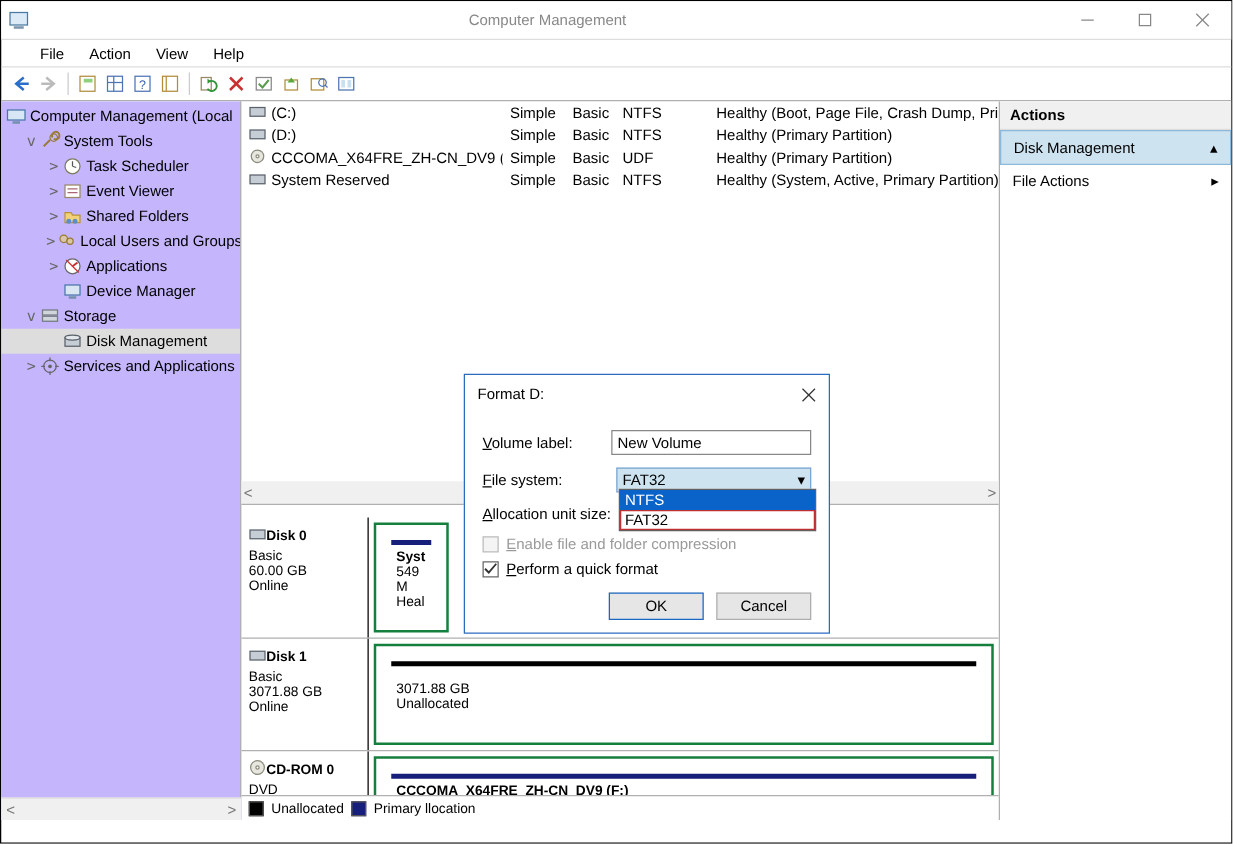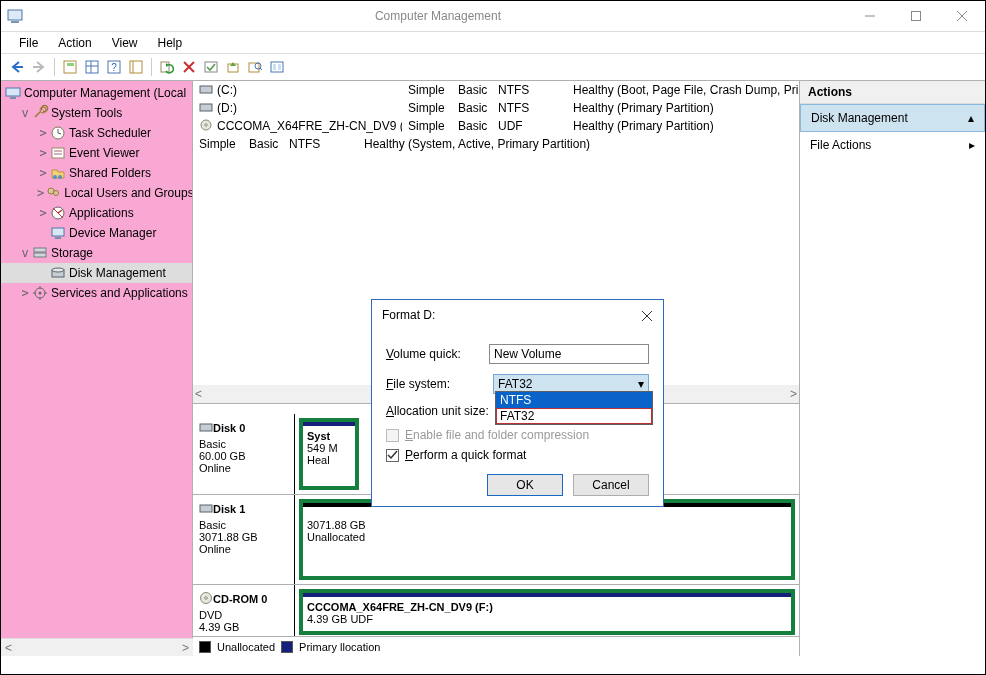--- a/index.html
+++ b/index.html
@@ -3,27 +3,27 @@
 <meta charset="utf-8">
 <style>
 * { margin:0; padding:0; box-sizing:border-box; }
 body { font-family:"Segoe UI",Tahoma,sans-serif; font-size:12px; background:#fff; color:#000; overflow:hidden; }
 .window { width:986px; height:675px; border:1px solid #000; display:flex; flex-direction:column; background:#fff; }
 .titlebar { height:30px; display:flex; align-items:center; padding-left:6px; color:#888; background:#fff; }
 .titlebar .icon { width:16px; height:16px; margin-right:6px; }
 .titlebar-title { flex:1;text-align:center; }
 .winbtns { display:flex; }
 .winbtn { width:46px; height:30px; display:flex; align-items:center; justify-content:center; color:#888; }
-.menubar { height:22px; display:flex; align-items:center; padding-left:8px; border-top:1px solid #ddd; }
+.menubar { height:22px; display:flex; align-items:center; padding-left:21px; border-top:1px solid #ddd; }
 .menu-item { padding:2px 10px; }
 .toolbar { height:28px; display:flex; align-items:center; padding-left:6px; gap:2px; border-top:1px solid #ddd; border-bottom:1px solid #b0b0b0; }
 .toolbtn { width:20px; height:20px; display:flex; align-items:center; justify-content:center; border:1px solid transparent; }
 .toolbar .sep { width:1px; height:18px; background:#ccc; margin:0 3px; }
 .content { flex:1; display:flex; overflow:hidden; position:relative; }
-.tree-pane { width:192px; border-right:1px solid #b0b0b0; overflow:hidden; background:#f9a8d4; }
+.tree-pane { width:192px; border-right:1px solid #b0b0b0; overflow:hidden; background:#c4b5fd; }
 .tree { padding:2px 0; }
 .tree-node { display:flex; align-items:center; padding:2px 0 2px 4px; white-space:nowrap; }
 .tree-node .tw { width:12px; text-align:center; color:#666; margin-right:1px; font-family:monospace; }
 .tree-node .ic { width:16px; height:16px; margin-right:3px; }
 .tree-node.sel { background:#ddd; }
 .tree .d1 { padding-left:18px; }
 .tree .d2 { padding-left:36px; }
 .center-pane { flex:1; display:flex; flex-direction:column; position:relative; overflow:hidden; }
 .vol-header { display:flex; background:#fff; border-bottom:1px solid #dcdcdc; height:22px; align-items:center; }
 .vol-header .col { padding:2px 6px; border-right:1px solid #dcdcdc; overflow:hidden; white-space:nowrap; }
@@ -32,21 +32,21 @@
 .vol-row .cell { padding:0 6px; overflow:hidden; white-space:nowrap; }
 .vol-row .cell.v { display:flex; align-items:center; gap:4px; }
 .cW0 { width:209px; } .cW1 { width:50px; } .cW2 { width:40px; } .cW3 { width:75px; } .cW4 { flex:1; }
 .hscroll-stub { height:18px; background:#f0f0f0; display:flex; align-items:center; padding:0 2px; justify-content:space-between; color:#777; }
 .disk-area { flex:1; overflow:hidden; border-top:1px solid #b0b0b0; }
 .disk-row { display:flex; border-top:1px solid #b0b0b0; min-height:80px; }
 .disk-row:first-child { border-top:none; margin-top:10px; }
 .disk-info { width:102px; padding:6px; font-size:11px; border-right:1px solid #000; }
 .disk-info .dh { display:flex; align-items:center; gap:0; font-weight:bold; margin-bottom:2px; }
 .disk-parts { flex:1; display:flex; padding:4px; gap:3px; }
-.part { border:4px solid #15803d; font-size:11px; padding:4px; overflow:hidden; }
+.part { border:2px solid #15803d; font-size:11px; padding:16px; overflow:hidden; }
 .part .top { height:4px; margin:-4px -4px 4px -4px; }
 .part .nm { font-weight:bold; }
 .legend { height:20px; display:flex; align-items:center; gap:6px; padding-left:6px; border-top:1px solid #b0b0b0; font-size:11px; }
 .legend .sw { width:12px; height:12px; border:1px solid #555; }
 .actions-pane { width:186px; border-left:1px solid #b0b0b0; background:#fff; }
 .actions-pane .hdr { background:#f0f0f0; font-weight:bold; padding:4px 8px; border-bottom:1px solid #ddd; }
 .actions-pane .item { padding:6px 10px; display:flex; justify-content:space-between; align-items:center; }
 .actions-pane .item.sel { background:#cee3f0; border:1px solid #8ab9dc; }
 .bottom-scroll { height:18px; background:#f0f0f0; border-top:1px solid #ddd; display:flex; align-items:center; }
 
@@ -325,20 +325,26 @@
                   <circle cx="7" cy="7" r="1.2" fill="#fff" stroke="#8a8a7a"></circle>
                 </svg></span>
               <span>CCCOMA_X64FRE_ZH-CN_DV9 (F:)</span>
             </div>
           <div class="cell cW1">Simple</div>
             <div class="cell cW2">Basic</div>
             <div class="cell cW3">UDF</div>
             <div class="cell cW4">Healthy (Primary Partition)</div>
         </div>
         <div class="vol-row">
+          <div class="cell v cW0">
+              <span class="ic"><svg width="14" height="12">
+                  <rect x="1" y="3" width="12" height="7" fill="#c6cdd4" stroke="#5a626b"></rect>
+                </svg></span>
+              <span>System Reserved</span>
+            </div>
           <div class="cell cW1">Simple</div>
             <div class="cell cW2">Basic</div>
             <div class="cell cW3">NTFS</div>
             <div class="cell cW4">Healthy (System, Active, Primary Partition)</div>
         </div>
       </div>
       <div style="flex:1"></div>
       <div class="hscroll-stub">
           <span>&lt;</span>
           <span>&gt;</span>
@@ -431,21 +437,21 @@
     <div class="dialog">
       <div class="dtitle">Format D:</div>
       <div class="dclose">
           <svg width="12" height="12">
             <line x1="1" y1="1" x2="11" y2="11" stroke="#333"></line>
             <line x1="11" y1="1" x2="1" y2="11" stroke="#333"></line>
           </svg>
         </div>
       <div class="dbody">
         <div class="row">
-            <span class="lbl"><u>V</u><span>olume quick:</span></span>
+            <span class="lbl"><u>V</u><span>olume label:</span></span>
             <input type="text" value="New Volume" style="">
           </div>
         <div class="row">
             <span class="lbl"><u>F</u><span>ile system:</span></span>
             <div class="select">
               <span>FAT32</span>
               <span>▾</span>
             </div>
           </div>
         <div class="row">

